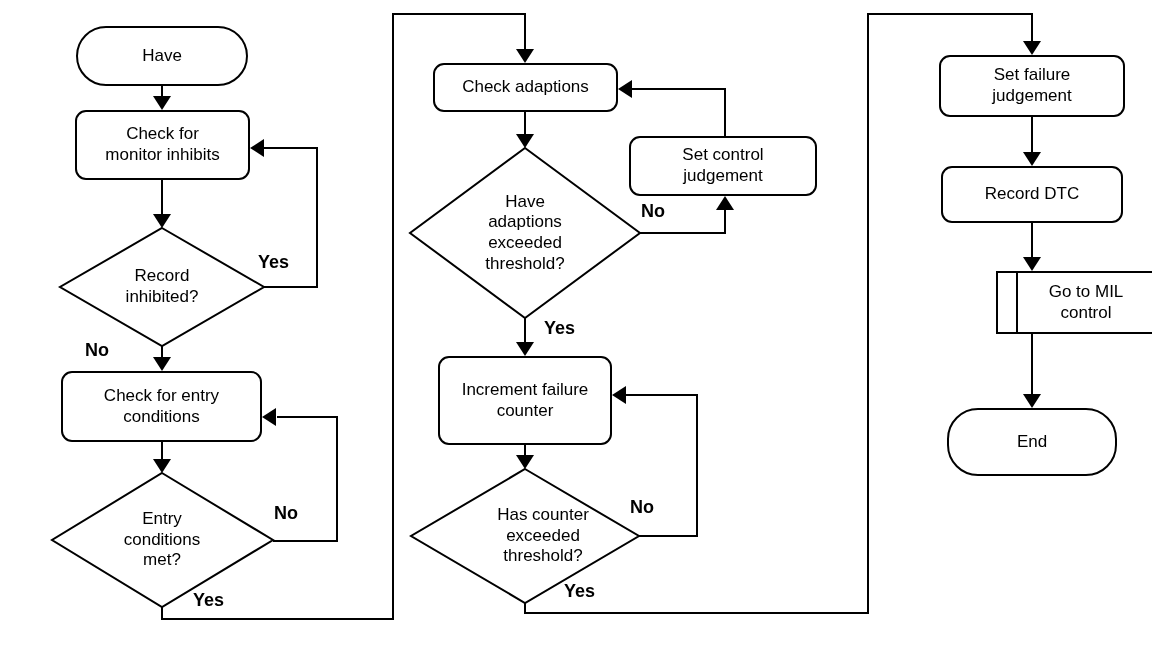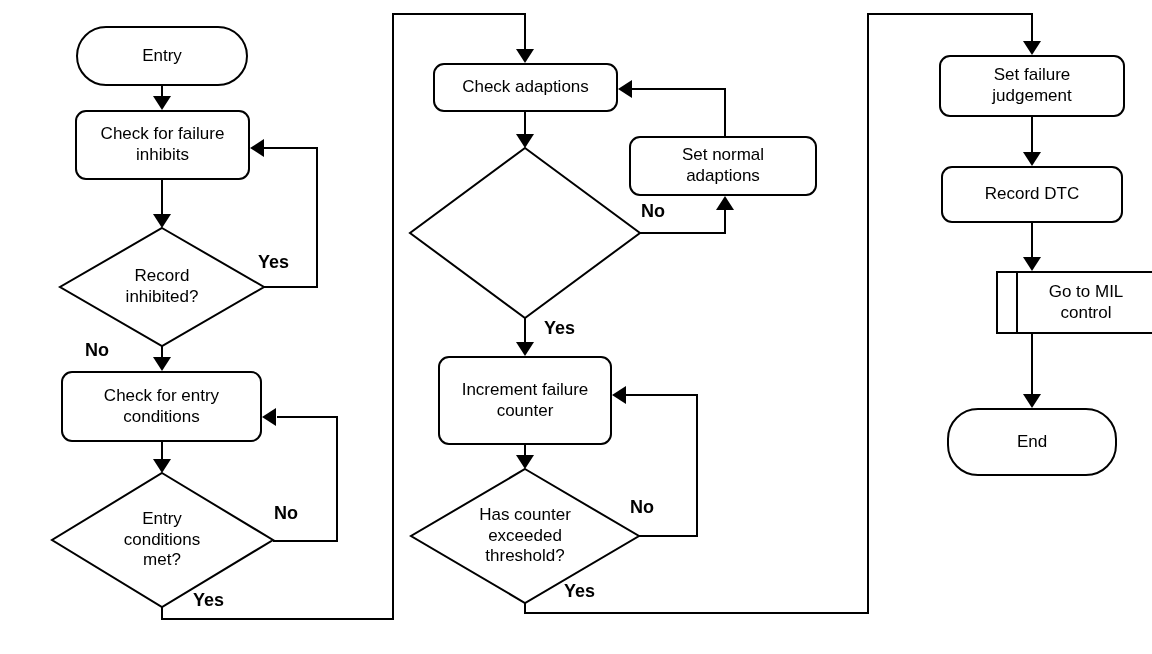--- a/index.html
+++ b/index.html
@@ -107,37 +107,37 @@
       <polygon class="head" points="1032,408 1023,394 1041,394"></polygon>
     </g>
 
     <polygon class="diamond" points="162,228 264,287 162,346 60,287"></polygon>
     <polygon class="diamond" points="162,473 273,540 162,607 52,540"></polygon>
     <polygon class="diamond" points="525,148 640,233 525,318 410,233"></polygon>
     <polygon class="diamond" points="525,469 639,536 525,603 411,536"></polygon>
   </svg>
 
   <div class="node terminator" style="left:76px;top:26px;width:172px;height:60px">
-    <span class="lbl">Entry</span>
+    <span class="lbl">Have</span>
   </div>
 
   <div class="node rounded" style="left:75px;top:110px;width:175px;height:70px">
-    <span class="lbl" style="max-width:130px">Check for failure inhibits</span>
+    <span class="lbl" style="max-width:130px">Check for monitor inhibits</span>
   </div>
 
   <div class="node rounded" style="left:433px;top:63px;width:185px;height:49px">
     <span class="lbl">Check adaptions</span>
   </div>
 
   <div class="node rounded" style="left:61px;top:371px;width:201px;height:71px">
     <span class="lbl" style="max-width:150px">Check for entry conditions</span>
   </div>
 
   <div class="node rounded" style="left:629px;top:136px;width:188px;height:60px">
-    <span class="lbl" style="max-width:100px">Set normal adaptions</span>
+    <span class="lbl" style="max-width:100px">Set control judgement</span>
   </div>
 
   <div class="node rounded" style="left:438px;top:356px;width:174px;height:89px">
     <span class="lbl" style="max-width:128px">Increment failure counter</span>
   </div>
 
   <div class="node rounded" style="left:939px;top:55px;width:186px;height:62px">
     <span class="lbl" style="max-width:100px">Set failure judgement</span>
   </div>
 
@@ -156,22 +156,25 @@
   </div>
 
   <div class="dlbl" style="left:92px;top:247px;width:140px;height:80px">
     <span class="lbl" style="max-width:90px">Record inhibited?</span>
   </div>
 
   <div class="dlbl" style="left:92px;top:490px;width:140px;height:100px">
     <span class="lbl" style="max-width:88px">Entry conditions met?</span>
   </div>
 
+  <div class="dlbl" style="left:455px;top:173px;width:140px;height:120px">
+    <span class="lbl" style="max-width:95px">Have adaptions exceeded threshold?</span>
+  </div>
 
-  <div class="dlbl" style="left:455px;top:486px;width:140px;height:100px">
+  <div class="dlbl" style="left:473px;top:486px;width:140px;height:100px">
     <span class="lbl" style="max-width:100px">Has counter exceeded threshold?</span>
   </div>
 
   <div class="elbl" style="left:258px;top:252px">Yes</div>
   <div class="elbl" style="left:85px;top:340px">No</div>
   <div class="elbl" style="left:274px;top:503px">No</div>
   <div class="elbl" style="left:193px;top:590px">Yes</div>
   <div class="elbl" style="left:641px;top:201px">No</div>
   <div class="elbl" style="left:544px;top:318px">Yes</div>
   <div class="elbl" style="left:630px;top:497px">No</div>

